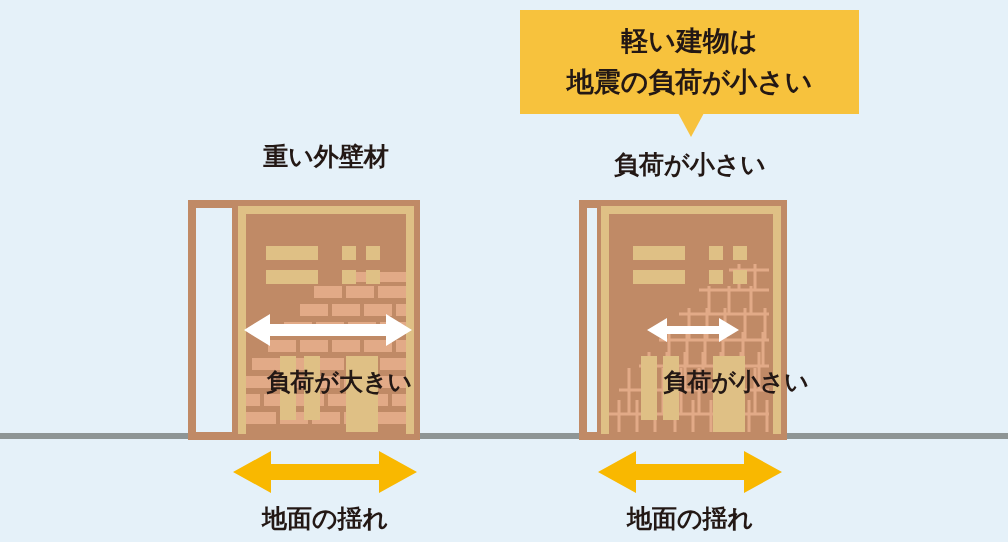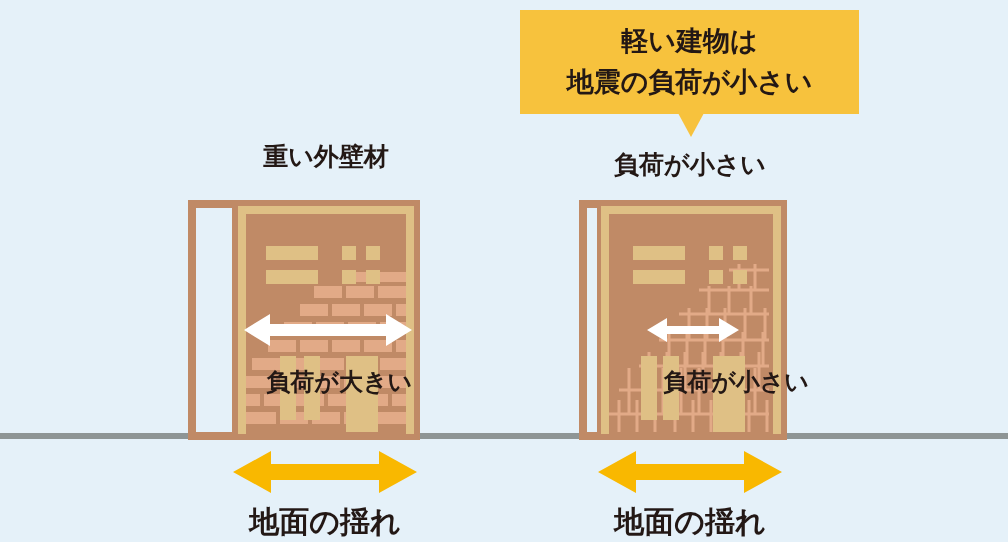--- a/index.html
+++ b/index.html
@@ -2,21 +2,21 @@
 <html><head>
 <meta charset="utf-8">
 <style>
   html, body { margin:0; padding:0; }
   body { width:1008px; height:542px; background:#e5f1f9; position:relative; overflow:hidden; font-family:"DejaVu Sans", sans-serif; color:#231815; }
   .abs { position:absolute; }
   .ground { left:0; top:433px; width:1008px; height:6px; background:#8e9595; }
   .title { font-size:25px; font-weight:bold; text-align:center; width:240px; }
   .callout { left:520px; top:10px; width:339px; height:104px; background:#f7c23d; text-align:center; font-size:27px; font-weight:bold; line-height:41px; padding-top:10px; box-sizing:border-box; }
   .callout-tail { left:678px; top:113px; width:0; height:0; border-left:13px solid transparent; border-right:13px solid transparent; border-top:24px solid #f7c23d; }
-  .bottom-label { font-size:30px; font-weight:bold; text-align:center; width:240px; }
+  .bottom-label { font-size:25px; font-weight:bold; text-align:center; width:240px; }
   .load-label { font-size:24px; font-weight:bold; text-align:center; width:220px; }
 </style>
 </head>
 <body>
 
 <div class="abs ground"></div>
 
 <div class="abs callout">
   <div>軽い建物は</div>
   <div>地震の負荷が小さい</div>

